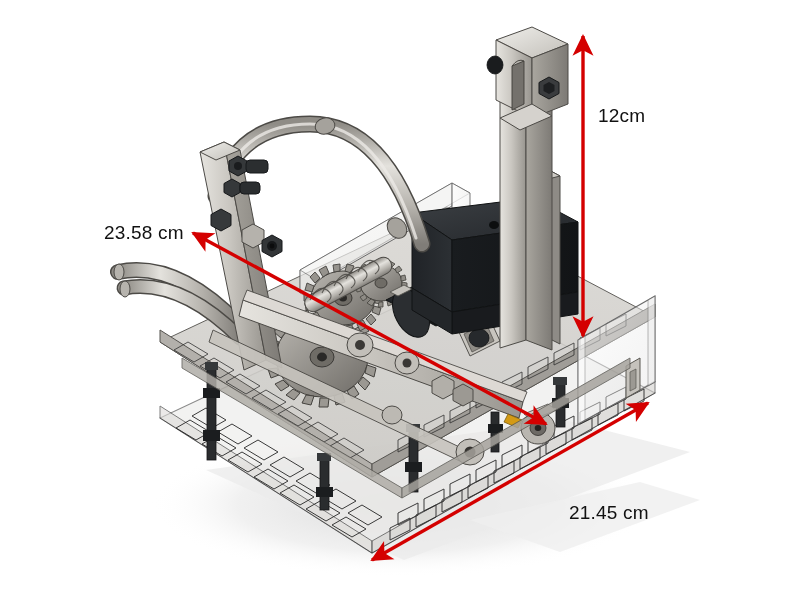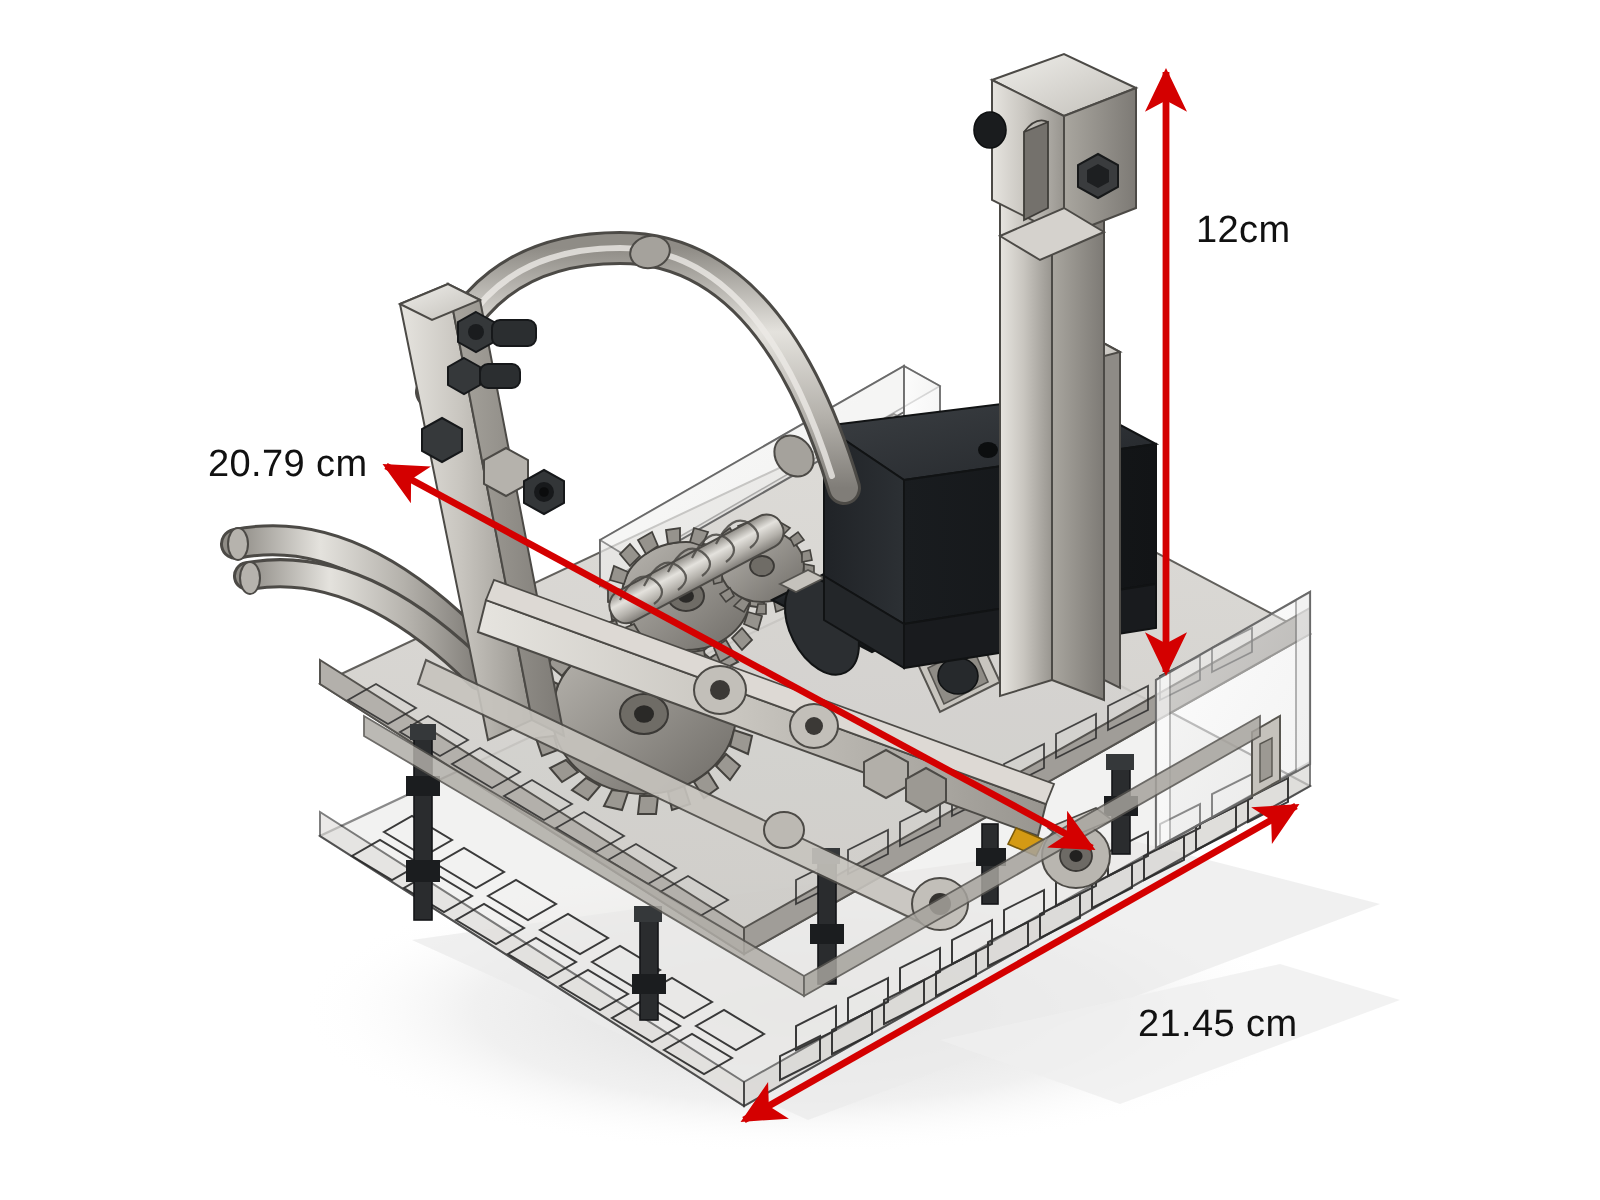--- a/index.html
+++ b/index.html
@@ -454,17 +454,17 @@
       <line x1="193" y1="233" x2="546" y2="424" stroke="#d40000" stroke-width="3.4" marker-start="url(#arrowRed)" marker-end="url(#arrowRed)"></line>
     </g>
 
     <g>
       <line x1="372" y1="560" x2="648" y2="403" stroke="#d40000" stroke-width="3.4" marker-start="url(#arrowRed)" marker-end="url(#arrowRed)"></line>
     </g>
   </svg>
 
   <div class="dimlabel" id="lbl-h">12cm</div>
 
-  <div class="dimlabel" id="lbl-d">20.79 cm</div>
+  <div class="dimlabel" id="lbl-d">23.58 cm</div>
 
   <div class="dimlabel" id="lbl-w">21.45 cm</div>
 
 </div>
 
 </body></html>

